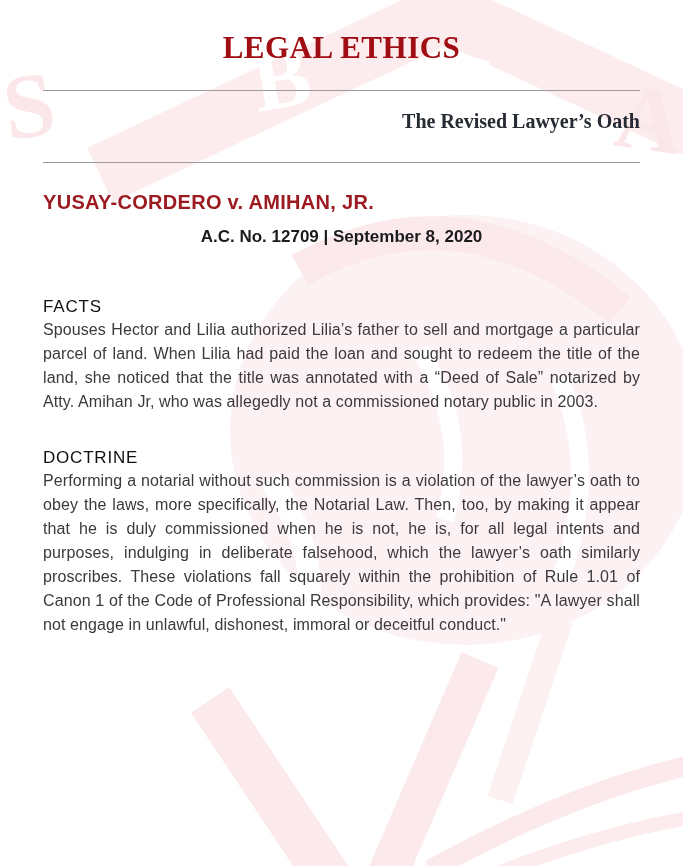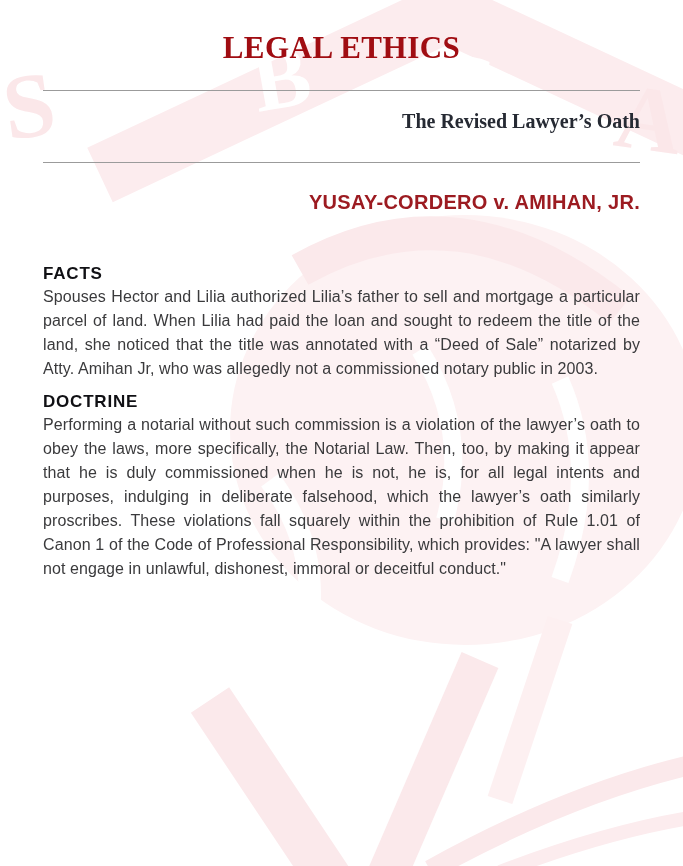--- a/index.html
+++ b/index.html
@@ -56,45 +56,45 @@
     margin-top: 17px;
     text-align: right;
     font-family: "Liberation Serif", serif;
     font-weight: bold;
     font-size: 20px;
     line-height: 27px;
     color: #262a33;
   }
   .case-name {
     margin-top: 27px;
-    text-align: right;
+    text-align: left;
     font-weight: bold;
     font-size: 20px;
     line-height: 25px;
     letter-spacing: 0.3px;
     color: #9C1B21;
   }
   .case-citation {
     margin-top: 11px;
     text-align: center;
     font-weight: bold;
     font-size: 17px;
     line-height: 22px;
     color: #1b1b1d;
   }
   .section-heading {
     margin-top: 48px;
-    font-weight: bold;
+    font-weight: normal;
     font-size: 17px;
     line-height: 22px;
     letter-spacing: 0.8px;
     color: #101014;
   }
   .section-heading.doctrine {
-    margin-top: 10px;
+    margin-top: 33px;
   }
   .section-body {
     font-size: 16px;
     line-height: 24px;
     text-align: justify;
     text-align-last: left;
     letter-spacing: 0.1px;
     color: #3a3a3c;
   }
 </style>
@@ -131,20 +131,21 @@
 
 
   <hr class="rule rule-1">
 
   <div class="oath-heading">The Revised Lawyer’s Oath</div>
 
   <hr class="rule rule-2">
 
   <div class="case-name">YUSAY-CORDERO v. AMIHAN, JR.</div>
 
+  <div class="case-citation">A.C. No. 12709 | September 8, 2020</div>
 
   <div class="section">
     <div class="section-heading">FACTS</div>
     <div class="section-body">Spouses Hector and Lilia authorized Lilia’s father to sell and mortgage a particular parcel of land. When Lilia had paid the loan and sought to redeem the title of the land, she noticed that the title was annotated with a “Deed of Sale” notarized by Atty. Amihan Jr, who was allegedly not a commissioned notary public in 2003.</div>
   </div>
 
   <div class="section">
     <div class="section-heading doctrine">DOCTRINE</div>
     <div class="section-body">Performing a notarial without such commission is a violation of the lawyer’s oath to obey the laws, more specifically, the Notarial Law. Then, too, by making it appear that he is duly commissioned when he is not, he is, for all legal intents and purposes, indulging in deliberate falsehood, which the lawyer’s oath similarly proscribes. These violations fall squarely within the prohibition of Rule 1.01 of Canon 1 of the Code of Professional Responsibility, which provides: "A lawyer shall not engage in unlawful, dishonest, immoral or deceitful conduct."</div>
   </div>

